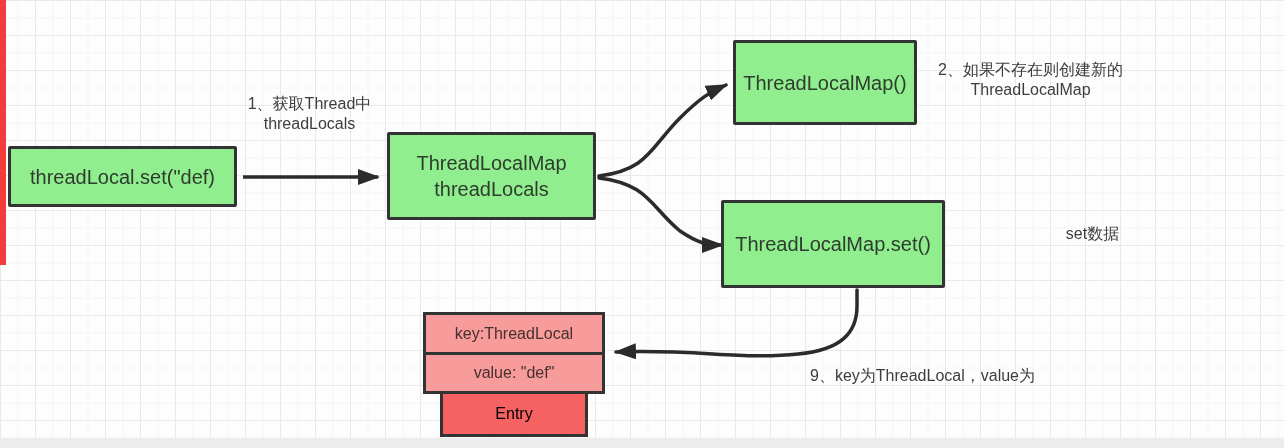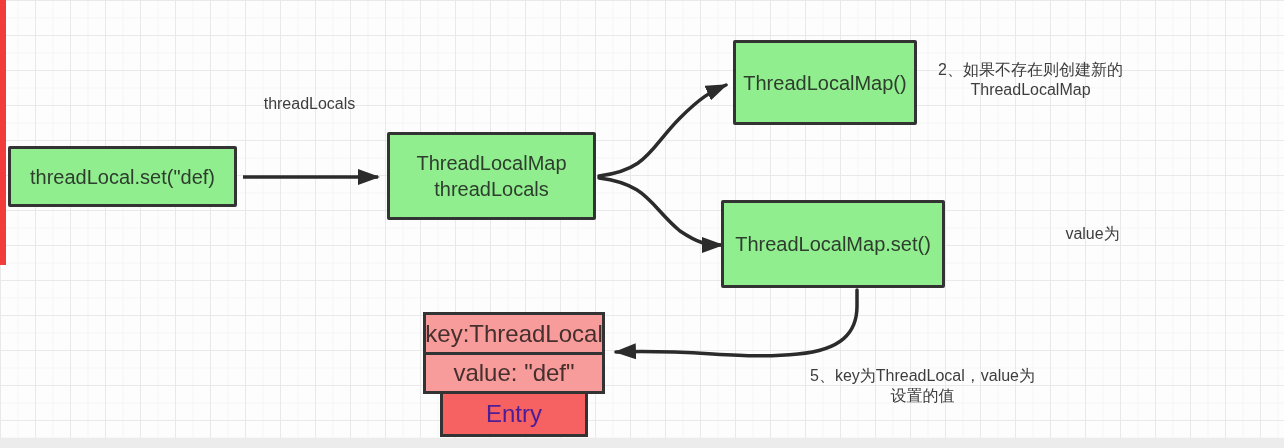--- a/index.html
+++ b/index.html
@@ -44,25 +44,25 @@
   #node-threadlocal-set{left:8px;top:146px;width:229px;height:61px;}
   #node-threadlocals{left:387px;top:132px;width:209px;height:88px;}
   #node-map-new{left:733px;top:40px;width:184px;height:85px;}
   #node-map-set{left:721px;top:200px;width:224px;height:88px;}
 
   .stack-row{
     position:absolute;
     border:3px solid #333333;
     box-sizing:border-box;
     display:flex;align-items:center;justify-content:center;
-    color:#45302e;font-size:24px;text-align:center;
+    color:#45302e;font-size:16px;text-align:center;
   }
   #stack-key{left:423px;top:312px;width:182px;height:43px;background:#f79b9b;}
   #stack-value{left:423px;top:352px;width:182px;height:42px;background:#f79b9b;}
-  #stack-entry{left:440px;top:391px;width:148px;height:46px;background:#f66161;color:#4c1d95;}
+  #stack-entry{left:440px;top:391px;width:148px;height:46px;background:#f66161;color:#000000;}
 
   .annotation{
     position:absolute;
     color:#3d3d3d;
     font-size:16px;
     line-height:1.22;
     text-align:center;
     white-space:nowrap;
   }
   #annotation-step1{left:222px;top:94px;width:175px;}
@@ -108,33 +108,33 @@
     <span>key:ThreadLocal</span>
   </div>
   <div class="stack-row" id="stack-value">
     <span>value: "def"</span>
   </div>
   <div class="stack-row" id="stack-entry">
     <span>Entry</span>
   </div>
 
   <div class="annotation" id="annotation-step1">
+    <div>1、获取Thread中</div>
     <div>threadLocals</div>
   </div>
 
   <div class="annotation" id="annotation-step2">
     <div>2、如果不存在则创建新的</div>
     <div>ThreadLocalMap</div>
   </div>
 
   <div class="annotation" id="annotation-step3">
-    <div>value为</div>
+    <div>set数据</div>
   </div>
 
   <div class="annotation" id="annotation-step4">
-    <div>5、key为ThreadLocal，value为</div>
-    <div>设置的值</div>
+    <div>9、key为ThreadLocal，value为</div>
   </div>
 
   <div class="edge-strip-left"></div>
   <div class="edge-strip-bottom"></div>
 
 </div>
 
 </body></html>

